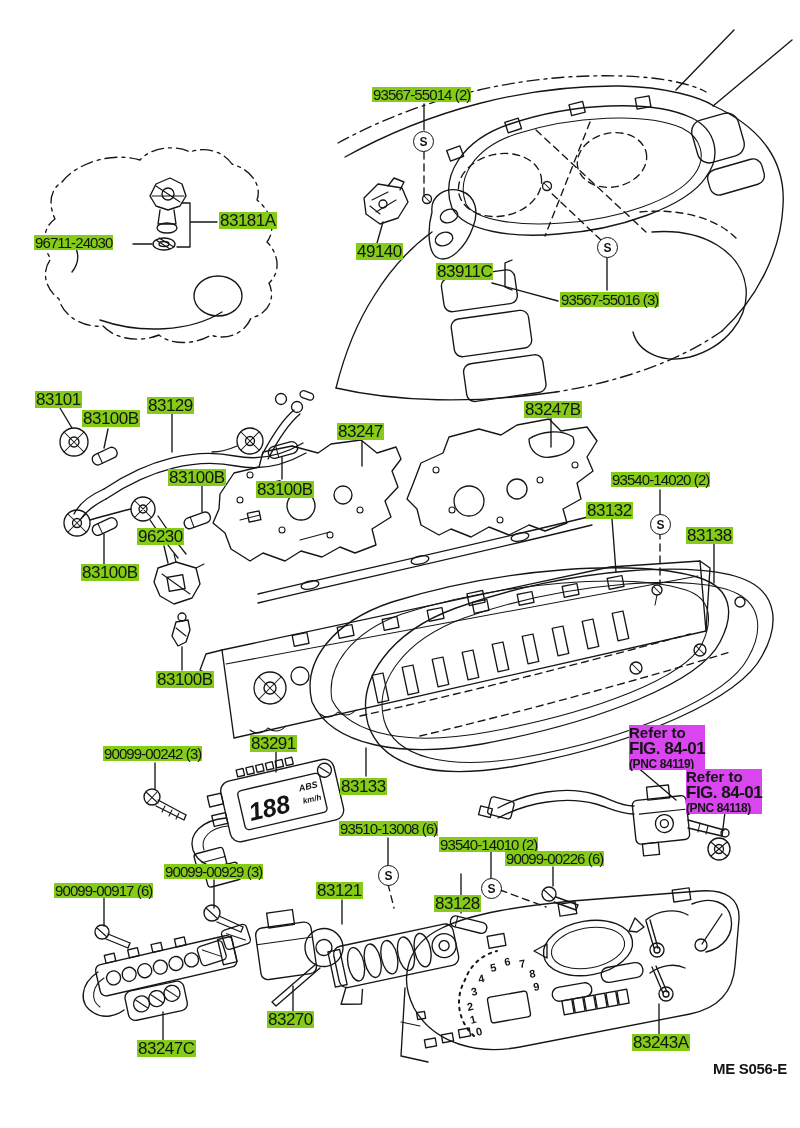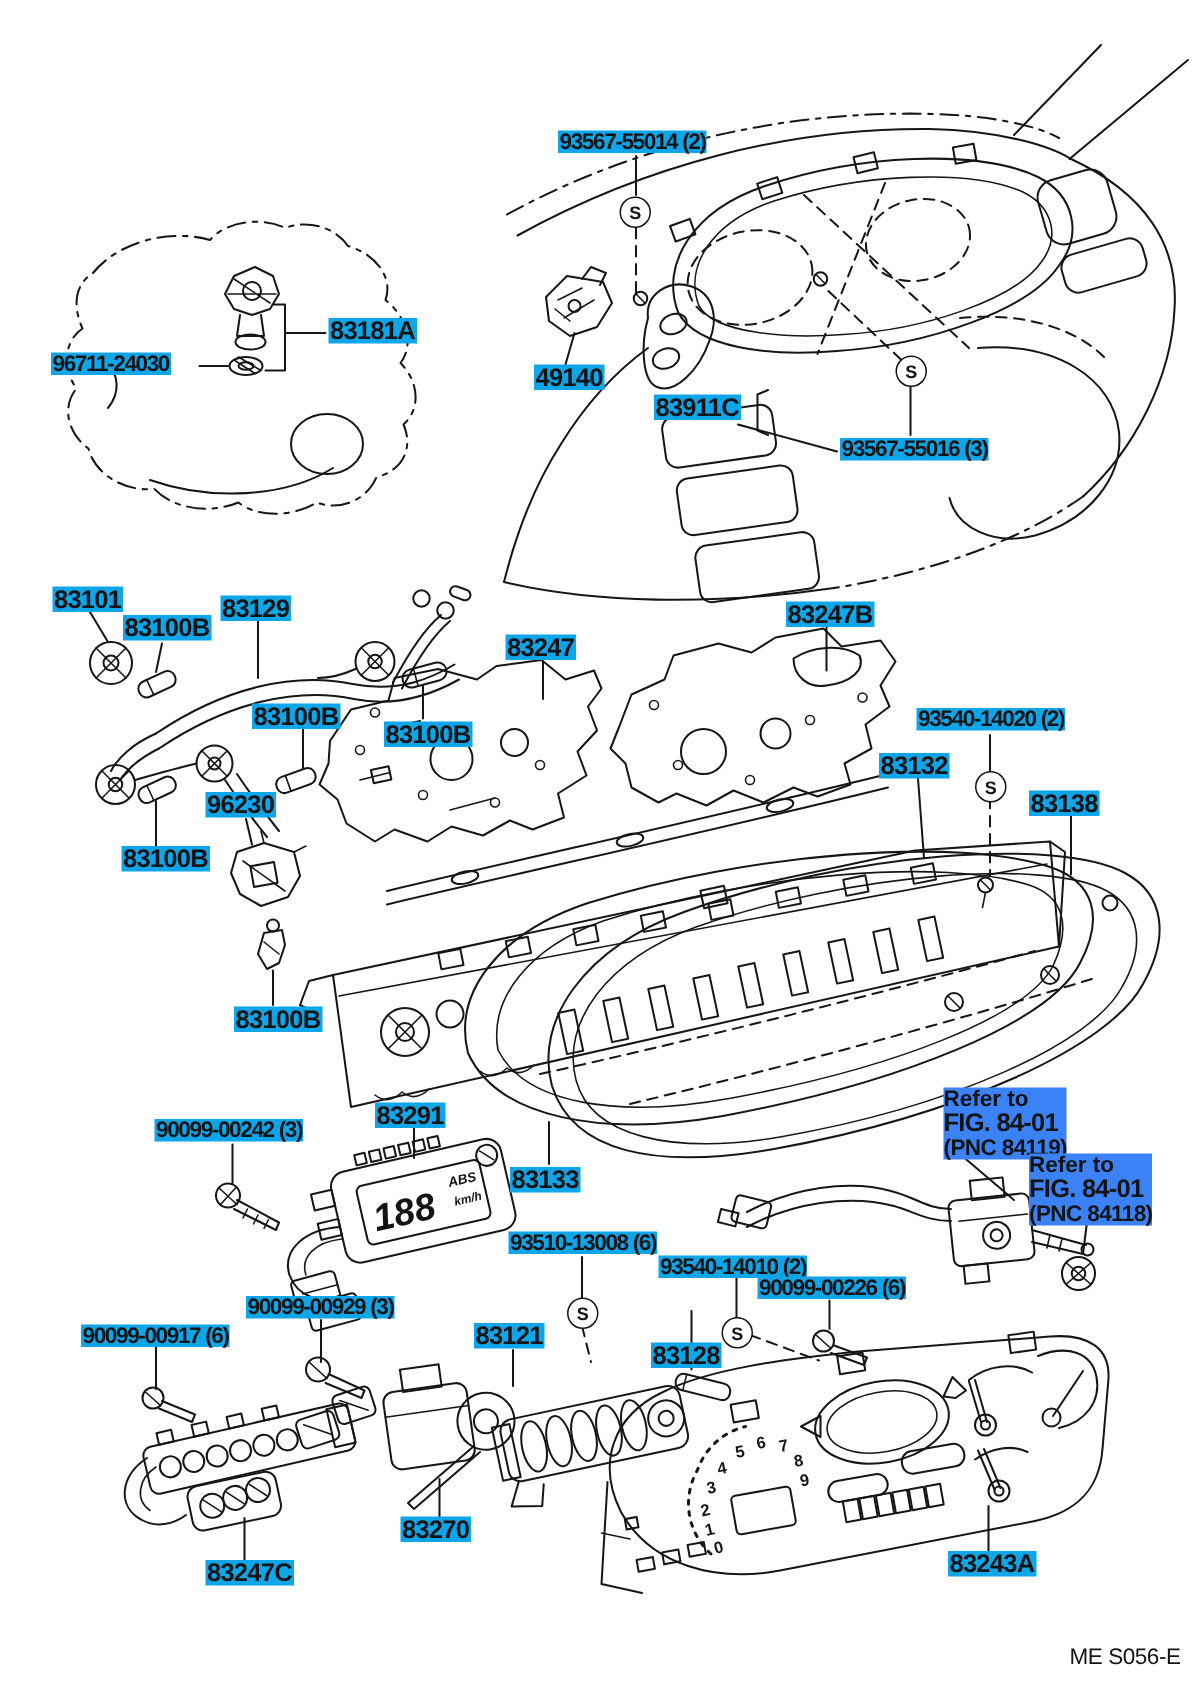--- a/index.html
+++ b/index.html
@@ -6,31 +6,31 @@
   .stage{position:relative;width:800px;height:1128px;background:#fff;overflow:hidden;
          font-family:"Liberation Sans","DejaVu Sans",sans-serif;color:#141414;}
   .art{position:absolute;left:0;top:0;z-index:1;}
   .art path,.art rect,.art circle,.art ellipse,.art line,.art polyline,.art polygon{
      fill:none;stroke:#161616;stroke-width:1.35;stroke-linecap:round;stroke-linejoin:round;}
   .art .dd{stroke-dasharray:12 5 3 5;}
   .art .da{stroke-dasharray:7 5;}
   .art .dt{stroke-dasharray:2.5 5;stroke-width:2;}
   .art .fine{stroke-width:1.05;}
   .art text{fill:#141414;stroke:none;font-weight:bold;font-family:"Liberation Sans",sans-serif;}
-  .lbl{position:absolute;z-index:2;font-weight:bold;font-size:17px;letter-spacing:-0.5px;
-       line-height:1;white-space:nowrap;background:#0ea5e9;padding:0 1px;}
+  .lbl{position:absolute;z-index:2;font-weight:normal;font-size:17px;letter-spacing:-0.5px;
+       line-height:1;white-space:nowrap;background:#84cc16;padding:0 1px;}
   .lbl.c{font-size:15px;letter-spacing:-0.9px;}
   .s-badge{position:absolute;z-index:2;width:19px;height:19px;border:1.7px solid #141414;
        border-radius:50%;background:#fff;display:flex;align-items:center;justify-content:center;
        font-size:12px;font-weight:bold;line-height:1;}
-  .refer{position:absolute;z-index:2;font-weight:bold;line-height:1.02;background:#3b82f6;}
+  .refer{position:absolute;z-index:2;font-weight:bold;line-height:1.02;background:#d946ef;}
   .refer .r1{font-size:15px;}
   .refer .r2{font-size:17px;letter-spacing:-0.5px;}
-  .refer .r3{font-size:15px;letter-spacing:-0.4px;text-align:right;}
-  .code{position:absolute;z-index:2;font-weight:normal;font-size:15px;letter-spacing:-0.3px;margin-top:36px;}
+  .refer .r3{font-size:12px;letter-spacing:-0.4px;}
+  .code{position:absolute;z-index:2;font-weight:bold;font-size:15px;letter-spacing:-0.3px;}
 </style>
 </head>
 <body>
 
 <div class="stage">
 
   <svg class="art" width="800" height="1128" viewBox="0 0 800 1128">
 
     <g>
       <path class="dd" d="M62,182 C78,162 112,152 140,160 C150,148 174,144 190,152 C206,146 224,152 232,164 C252,170 262,186 257,200 C272,212 276,230 267,242 C279,254 281,272 269,283 C276,299 268,314 251,318 C245,333 227,341 211,335 C195,345 171,345 159,335 C139,343 115,339 103,326 C83,328 63,316 59,299 C45,289 41,271 51,259 C41,245 43,227 55,219 C47,201 52,188 62,182"></path>

